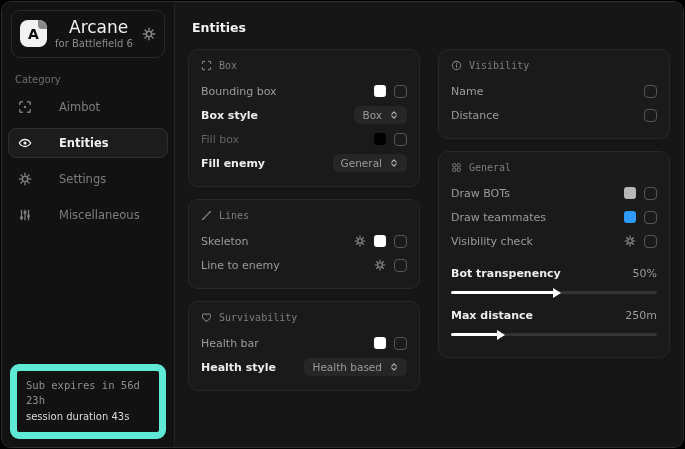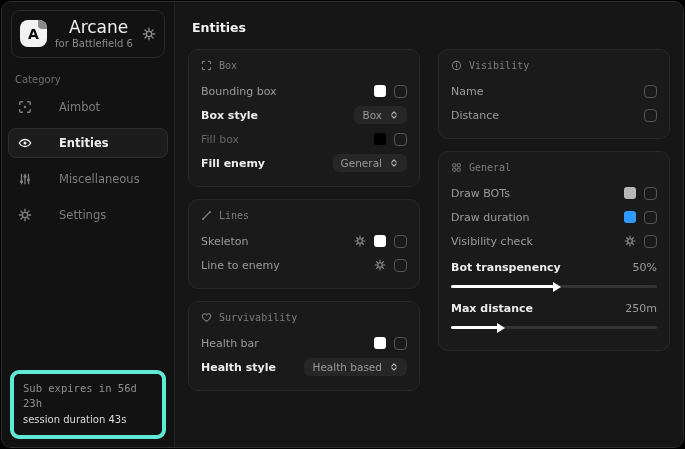--- a/index.html
+++ b/index.html
@@ -46,21 +46,21 @@
   .nav-item.selected {
     background:#1c1c1c; border:1px solid #2e2e2e; color:#f0f0f0;
   }
   .nav-item .nicon { display:flex; width:15px; justify-content:center; }
   .nav-label { font-size:11.5px; }
   .nav-item.selected .nav-label { font-weight:bold; }
 
   .sidebar-spacer { flex:1; }
   .footer-card {
     margin:8px; padding:7px 9px 8px 9px;
-    border:4px solid #5eead4; border-radius:9px; line-height:1.5;
+    border:7px solid #5eead4; border-radius:9px; line-height:1.5;
   }
   .footer-line1 { font-family:"DejaVu Sans Mono","Liberation Mono",monospace;
     color:#8f8f8f; font-size:10.5px; }
   .footer-line2 { color:#dcdcdc; font-size:10px; font-weight:normal; }
 
   
   .main { flex:1; background:#161616; padding:14px 13px; overflow:hidden; }
   .page-title { color:#f2f2f2; font-weight:bold; font-size:12.5px; margin:4px 0 14px 4px; }
   .columns { display:flex; gap:18px; align-items:flex-start; }
   .col { display:flex; flex-direction:column; gap:12px; flex:1; }
@@ -90,21 +90,21 @@
     background:transparent; cursor:pointer; }
   .gear-btn { display:flex; color:#8a8a8a; cursor:pointer; }
 
   .dropdown {
     display:flex; align-items:center; gap:7px;
     background:#262626; border-radius:6px; padding:3px 8px;
     color:#9a9a9a; font-size:10.5px; cursor:pointer;
   }
   .dropdown .ddicon { display:flex; color:#b8b8b8; }
 
-  .slider-group { margin-top:4px; }
+  .slider-group { margin-top:10px; }
   .slider-value { color:#9b9b9b; font-size:11px; }
   .slider-track { position:relative; height:3px; background:#333; border-radius:2px;
     margin:7px 0 9px 0; cursor:pointer; }
   .slider-fill { position:absolute; left:0; top:0; height:3px; background:#fff;
     border-radius:2px; }
   .slider-thumb { position:absolute; right:-7px; top:-3.5px; width:0; height:0;
     border-top:5px solid transparent; border-bottom:5px solid transparent;
     border-left:8px solid #fff; }
 </style>
 </head>
@@ -189,32 +189,32 @@
         <span class="nicon">
           <svg width="14" height="14" viewBox="0 0 16 16">
               <use href="#i-eye"></use>
             </svg>
         </span>
         <span class="nav-label">Entities</span>
       </div>
       <div class="nav-item">
         <span class="nicon">
           <svg width="14" height="14" viewBox="0 0 16 16">
+              <use href="#i-gear"></use>
+            </svg>
+        </span>
+        <span class="nav-label">Settings</span>
+      </div>
+      <div class="nav-item">
+        <span class="nicon">
+          <svg width="14" height="14" viewBox="0 0 16 16">
               <use href="#i-sliders"></use>
             </svg>
         </span>
         <span class="nav-label">Miscellaneous</span>
-      </div>
-      <div class="nav-item">
-        <span class="nicon">
-          <svg width="14" height="14" viewBox="0 0 16 16">
-              <use href="#i-gear"></use>
-            </svg>
-        </span>
-        <span class="nav-label">Settings</span>
       </div>
     </nav>
 
     <div class="sidebar-spacer"></div>
 
     <div class="footer-card">
       <div class="footer-line1">Sub expires in 56d 23h</div>
       <div class="footer-line2">session duration 43s</div>
     </div>
   </aside>
@@ -384,21 +384,21 @@
 
           <div class="row">
             <span class="lbl-mid">Draw BOTs</span>
             <span class="controls">
               <span class="swatch" style="background: rgb(184, 184, 184);"></span>
               <span class="checkbox"></span>
             </span>
           </div>
 
           <div class="row">
-            <span class="lbl-mid">Draw duration</span>
+            <span class="lbl-mid">Draw teammates</span>
             <span class="controls">
               <span class="swatch" style="background: rgb(47, 155, 255);"></span>
               <span class="checkbox"></span>
             </span>
           </div>
 
           <div class="row">
             <span class="lbl-mid">Visibility check</span>
             <span class="controls">
               <span class="gear-btn">

